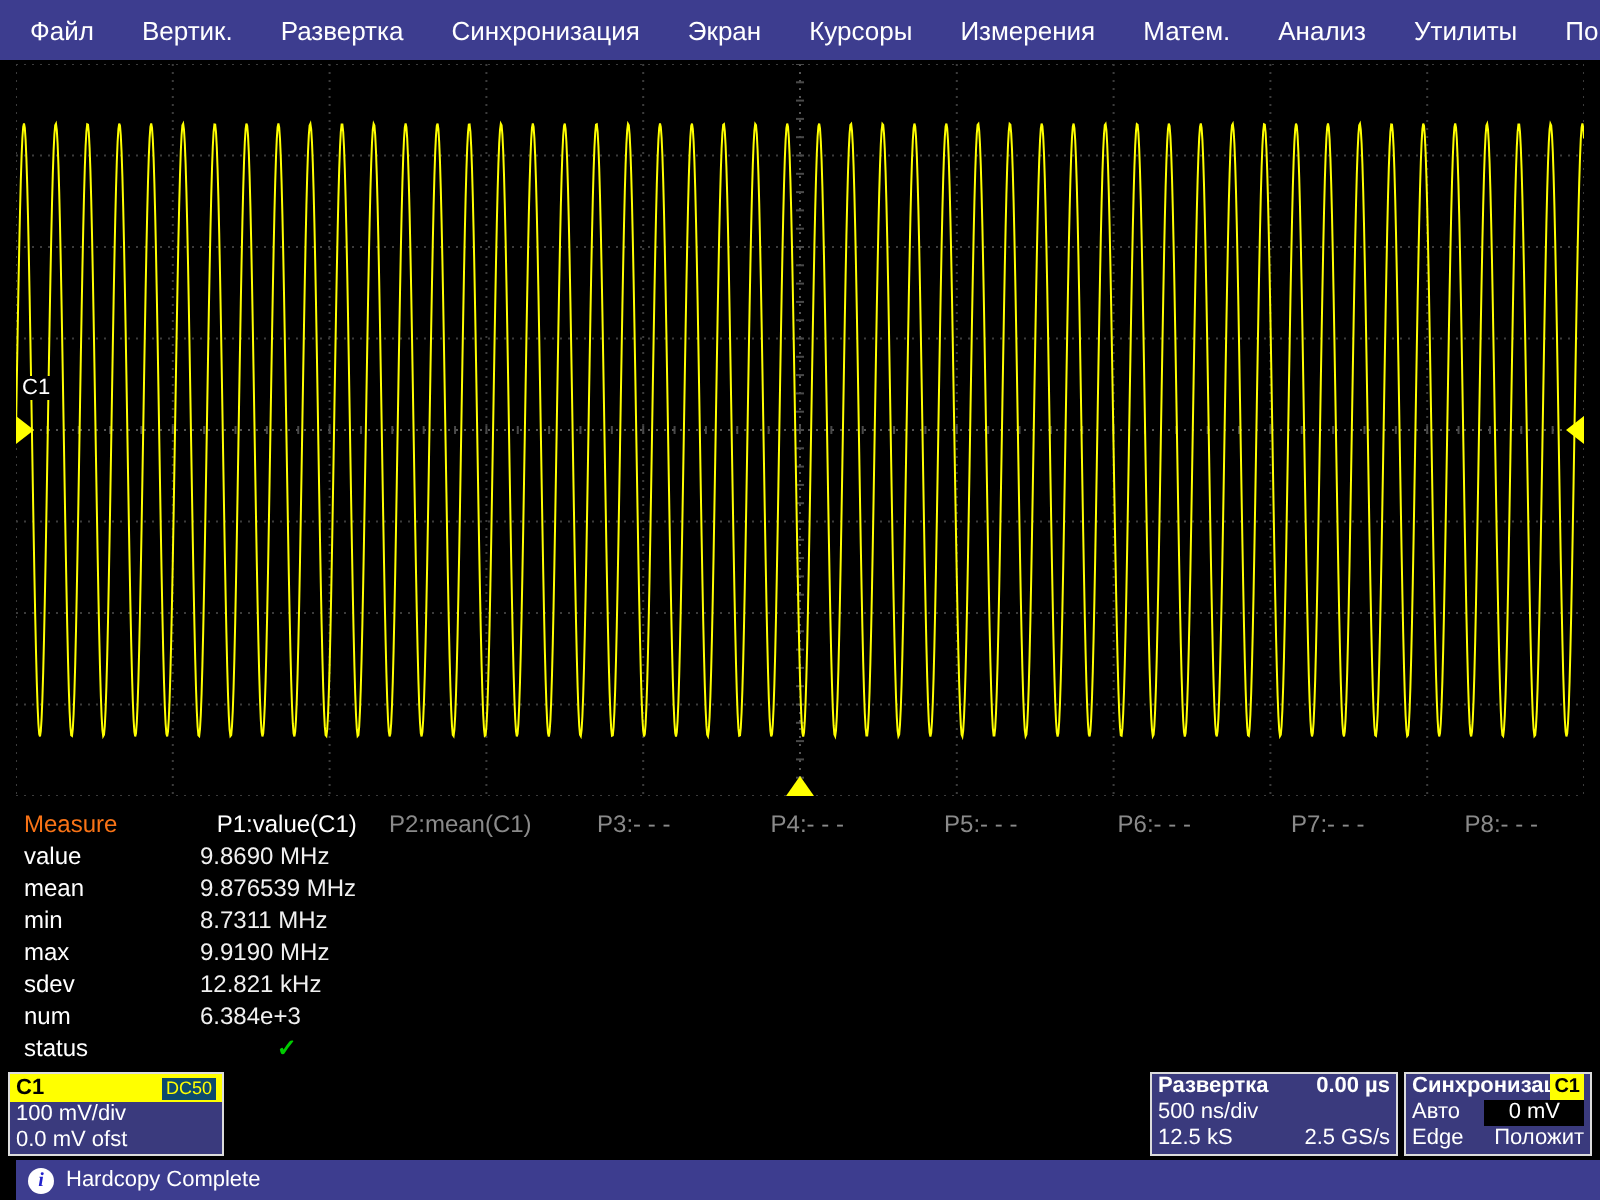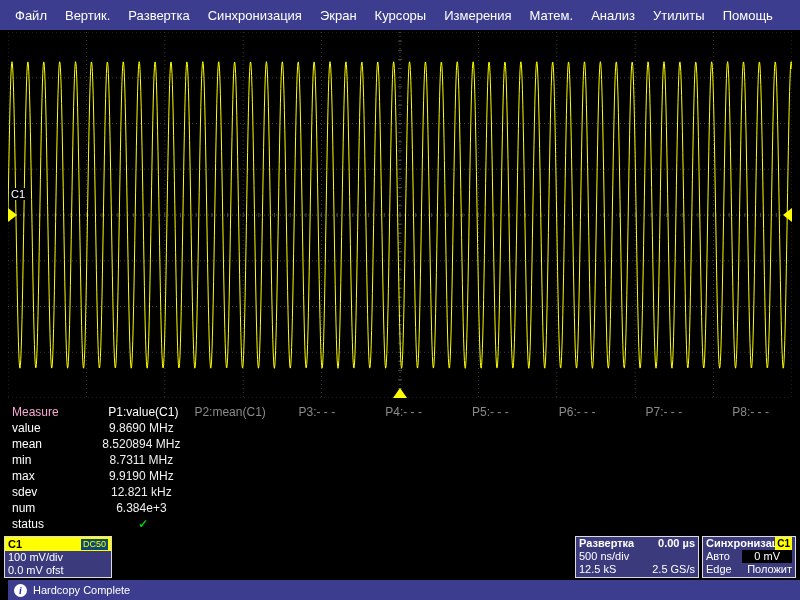--- a/index.html
+++ b/index.html
@@ -1,30 +1,30 @@
 <!DOCTYPE html>
 <html><head>
 <meta charset="utf-8">
 <style>
   html,body{margin:0;padding:0}
   body{background:#000;width:800px;height:600px;font-family:"Liberation Sans",sans-serif}
   .screen{position:relative;width:800px;height:600px;background:#000;overflow:hidden}
-  .menubar{height:30px;background:#3d3d8f;display:flex;align-items:center;padding:0 6px;gap:0}
+  .menubar{height:30px;background:#3d3d8f;display:flex;align-items:center;padding:0 6px;gap:6px}
   .menu-item{color:#fff;font-size:13px;padding:3px 9px;cursor:default;white-space:nowrap}
   .plot{position:relative;margin:2px 8px 0;width:784px;height:366px}
   .c1-tag{position:absolute;left:2px;top:156px;color:#fff;font-size:11px;background:#000;padding:0 1px}
   .marker-left{position:absolute;left:0;top:176px;width:0;height:0;border-top:7px solid transparent;border-bottom:7px solid transparent;border-left:9px solid #ffff00}
   .marker-right{position:absolute;right:0;top:176px;width:0;height:0;border-top:7px solid transparent;border-bottom:7px solid transparent;border-right:9px solid #ffff00}
   .marker-bottom{position:absolute;left:385px;top:356px;width:0;height:0;border-left:7px solid transparent;border-right:7px solid transparent;border-bottom:10px solid #ffff00}
   .measure{margin-top:6px;padding:0 6px 0 12px;display:grid;grid-template-columns:88px repeat(8,1fr);font-size:12px;line-height:16px;color:#f0f0f0}
-  .m-title{color:#f9a8d4}
+  .m-title{color:#f97316}
   .m-header{text-align:center;white-space:nowrap;color:#fff}
   .m-header.dim{color:#8a8a8a}
   .m-rowlabel{color:#fff}
-  .m-val{text-align:center;padding-right:4px;white-space:nowrap}
+  .m-val{text-align:left;padding-right:4px;white-space:nowrap}
   .m-status{text-align:center}
   .m-status.ok{color:#00cc00;font-weight:bold}
   .bottom-row{display:flex;align-items:stretch;gap:3px;margin:4px 4px 0}
   .ch-box,.tb-box,.trig-box{border:1px solid #dcdcdc;background:#3a3a7d;height:42px;box-sizing:border-box}
   .ch-box{width:108px}
   .tb-box{width:124px}
   .trig-box{width:94px}
   .ch-header{height:14px;background:#ffff00;color:#000;font-size:11px;line-height:14px;font-weight:bold;display:flex;justify-content:space-between;align-items:center;padding:0 3px}
   .coupling{background:#0c4a6e;color:#ffff00;font-size:9px;line-height:11px;padding:0 2px;font-weight:normal}
   .box-line{display:flex;justify-content:space-between;color:#fff;font-size:11px;line-height:13px;padding:0 3px;white-space:nowrap}
@@ -191,21 +191,21 @@
       <div class="m-rowlabel">value</div>
       <div class="m-val">9.8690 MHz</div>
       <div class="m-val"></div>
       <div class="m-val"></div>
       <div class="m-val"></div>
       <div class="m-val"></div>
       <div class="m-val"></div>
       <div class="m-val"></div>
       <div class="m-val"></div>
       <div class="m-rowlabel">mean</div>
-      <div class="m-val">8.520894 MHz</div>
+      <div class="m-val">9.876539 MHz</div>
       <div class="m-val"></div>
       <div class="m-val"></div>
       <div class="m-val"></div>
       <div class="m-val"></div>
       <div class="m-val"></div>
       <div class="m-val"></div>
       <div class="m-val"></div>
       <div class="m-rowlabel">min</div>
       <div class="m-val">8.7311 MHz</div>
       <div class="m-val"></div>

